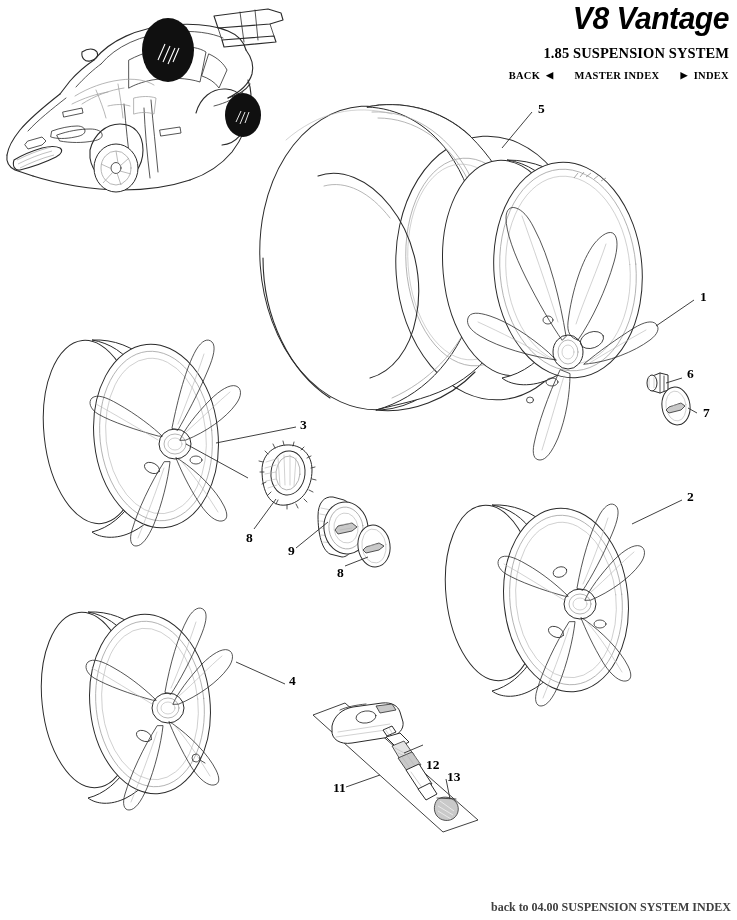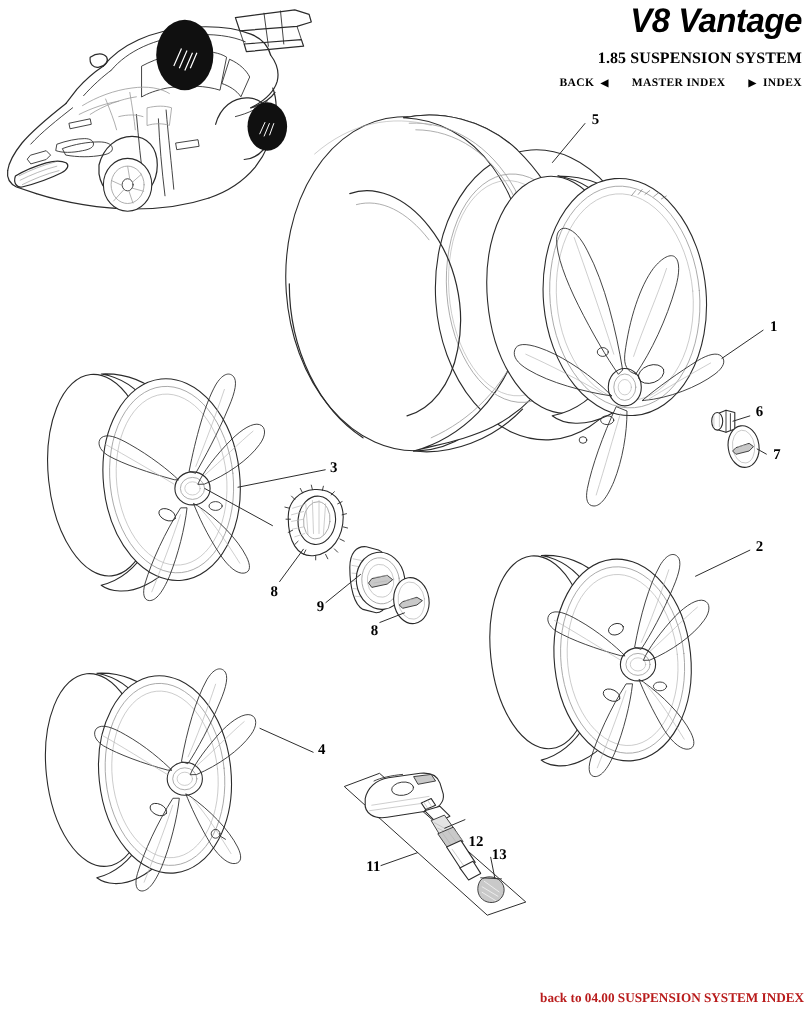--- a/index.html
+++ b/index.html
@@ -126,21 +126,21 @@
   }
   .footer-right {
     position: absolute;
     right: 6px;
     bottom: 5px;
     font-family: "Liberation Serif", serif;
     font-weight: bold;
     font-size: 12px;
     line-height: 15px;
     text-decoration: none;
-    color: #b91c1c;
+    color: #404040;
     cursor: pointer;
     white-space: nowrap;
   }
 </style>
 </head>
 <body>
 
 <div class="page">
 
   <div class="header">

